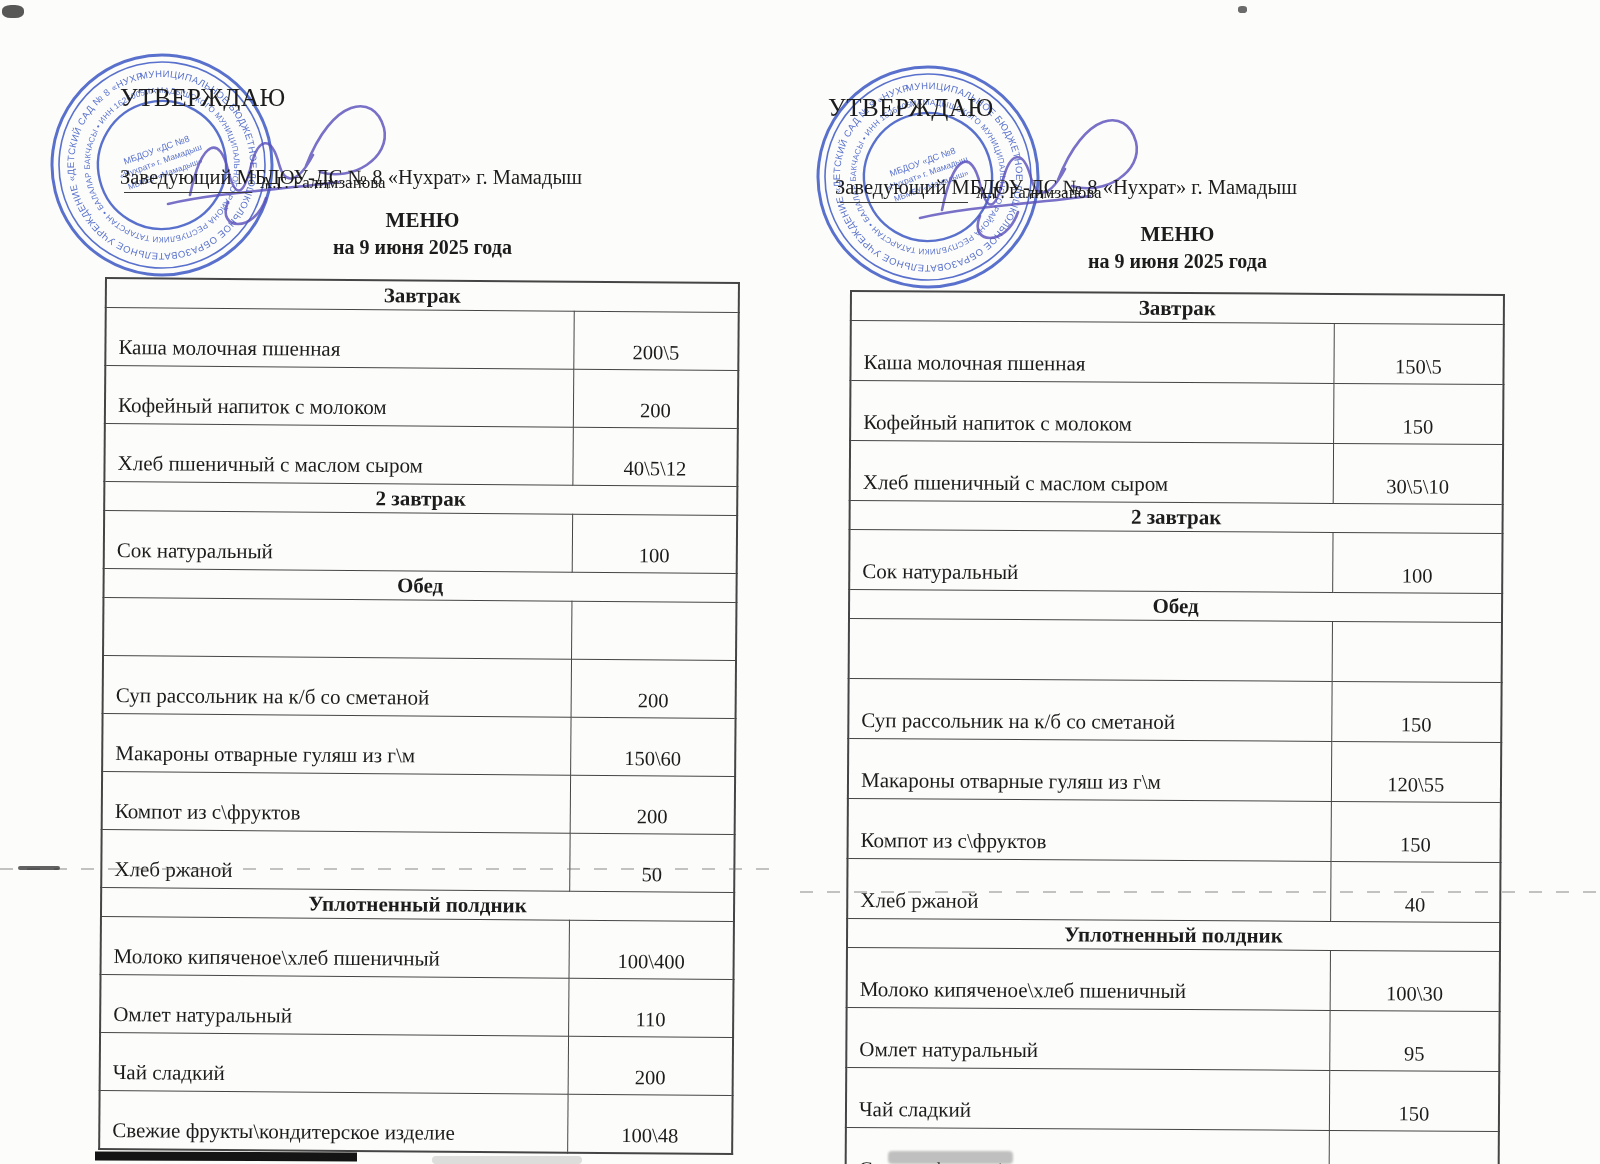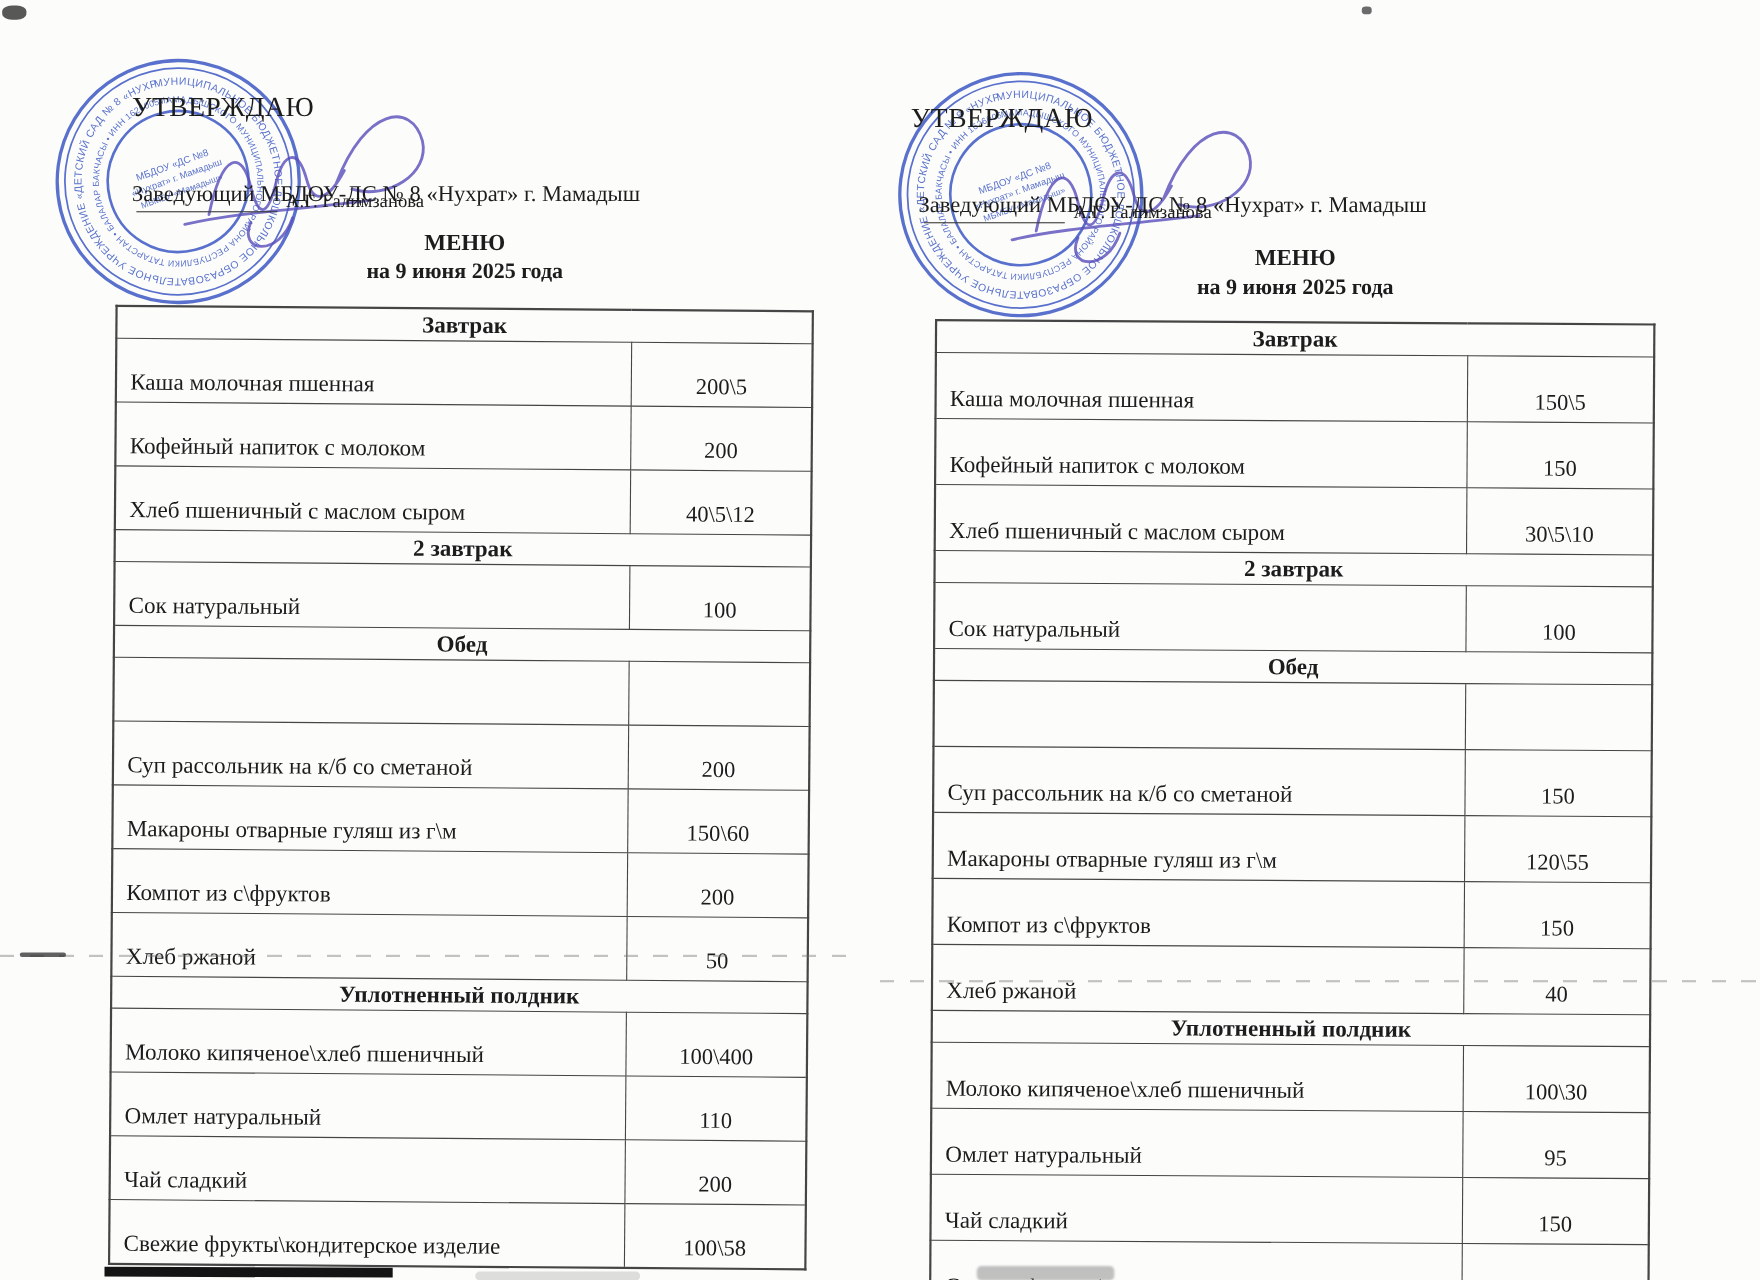--- a/index.html
+++ b/index.html
@@ -207,21 +207,21 @@
               <td class="portion-cell">110</td>
             </tr>
 
             <tr class="item-row">
               <td class="name-cell">Чай сладкий</td>
               <td class="portion-cell">200</td>
             </tr>
 
             <tr class="item-row">
               <td class="name-cell">Свежие фрукты\кондитерское изделие</td>
-              <td class="portion-cell">100\58</td>
+              <td class="portion-cell">100\48</td>
             </tr>
           </tbody>
       </table>
   </div>
 
   <div class="page" id="page1">
 
     <svg class="stamp" width="230" height="230" viewBox="0 0 230 230" font-family="Liberation Sans, sans-serif">
       <g transform="rotate(-14 115 115)" fill="none" stroke="#3a57c4">
         <circle cx="115" cy="115" r="110" stroke-width="3"></circle>

